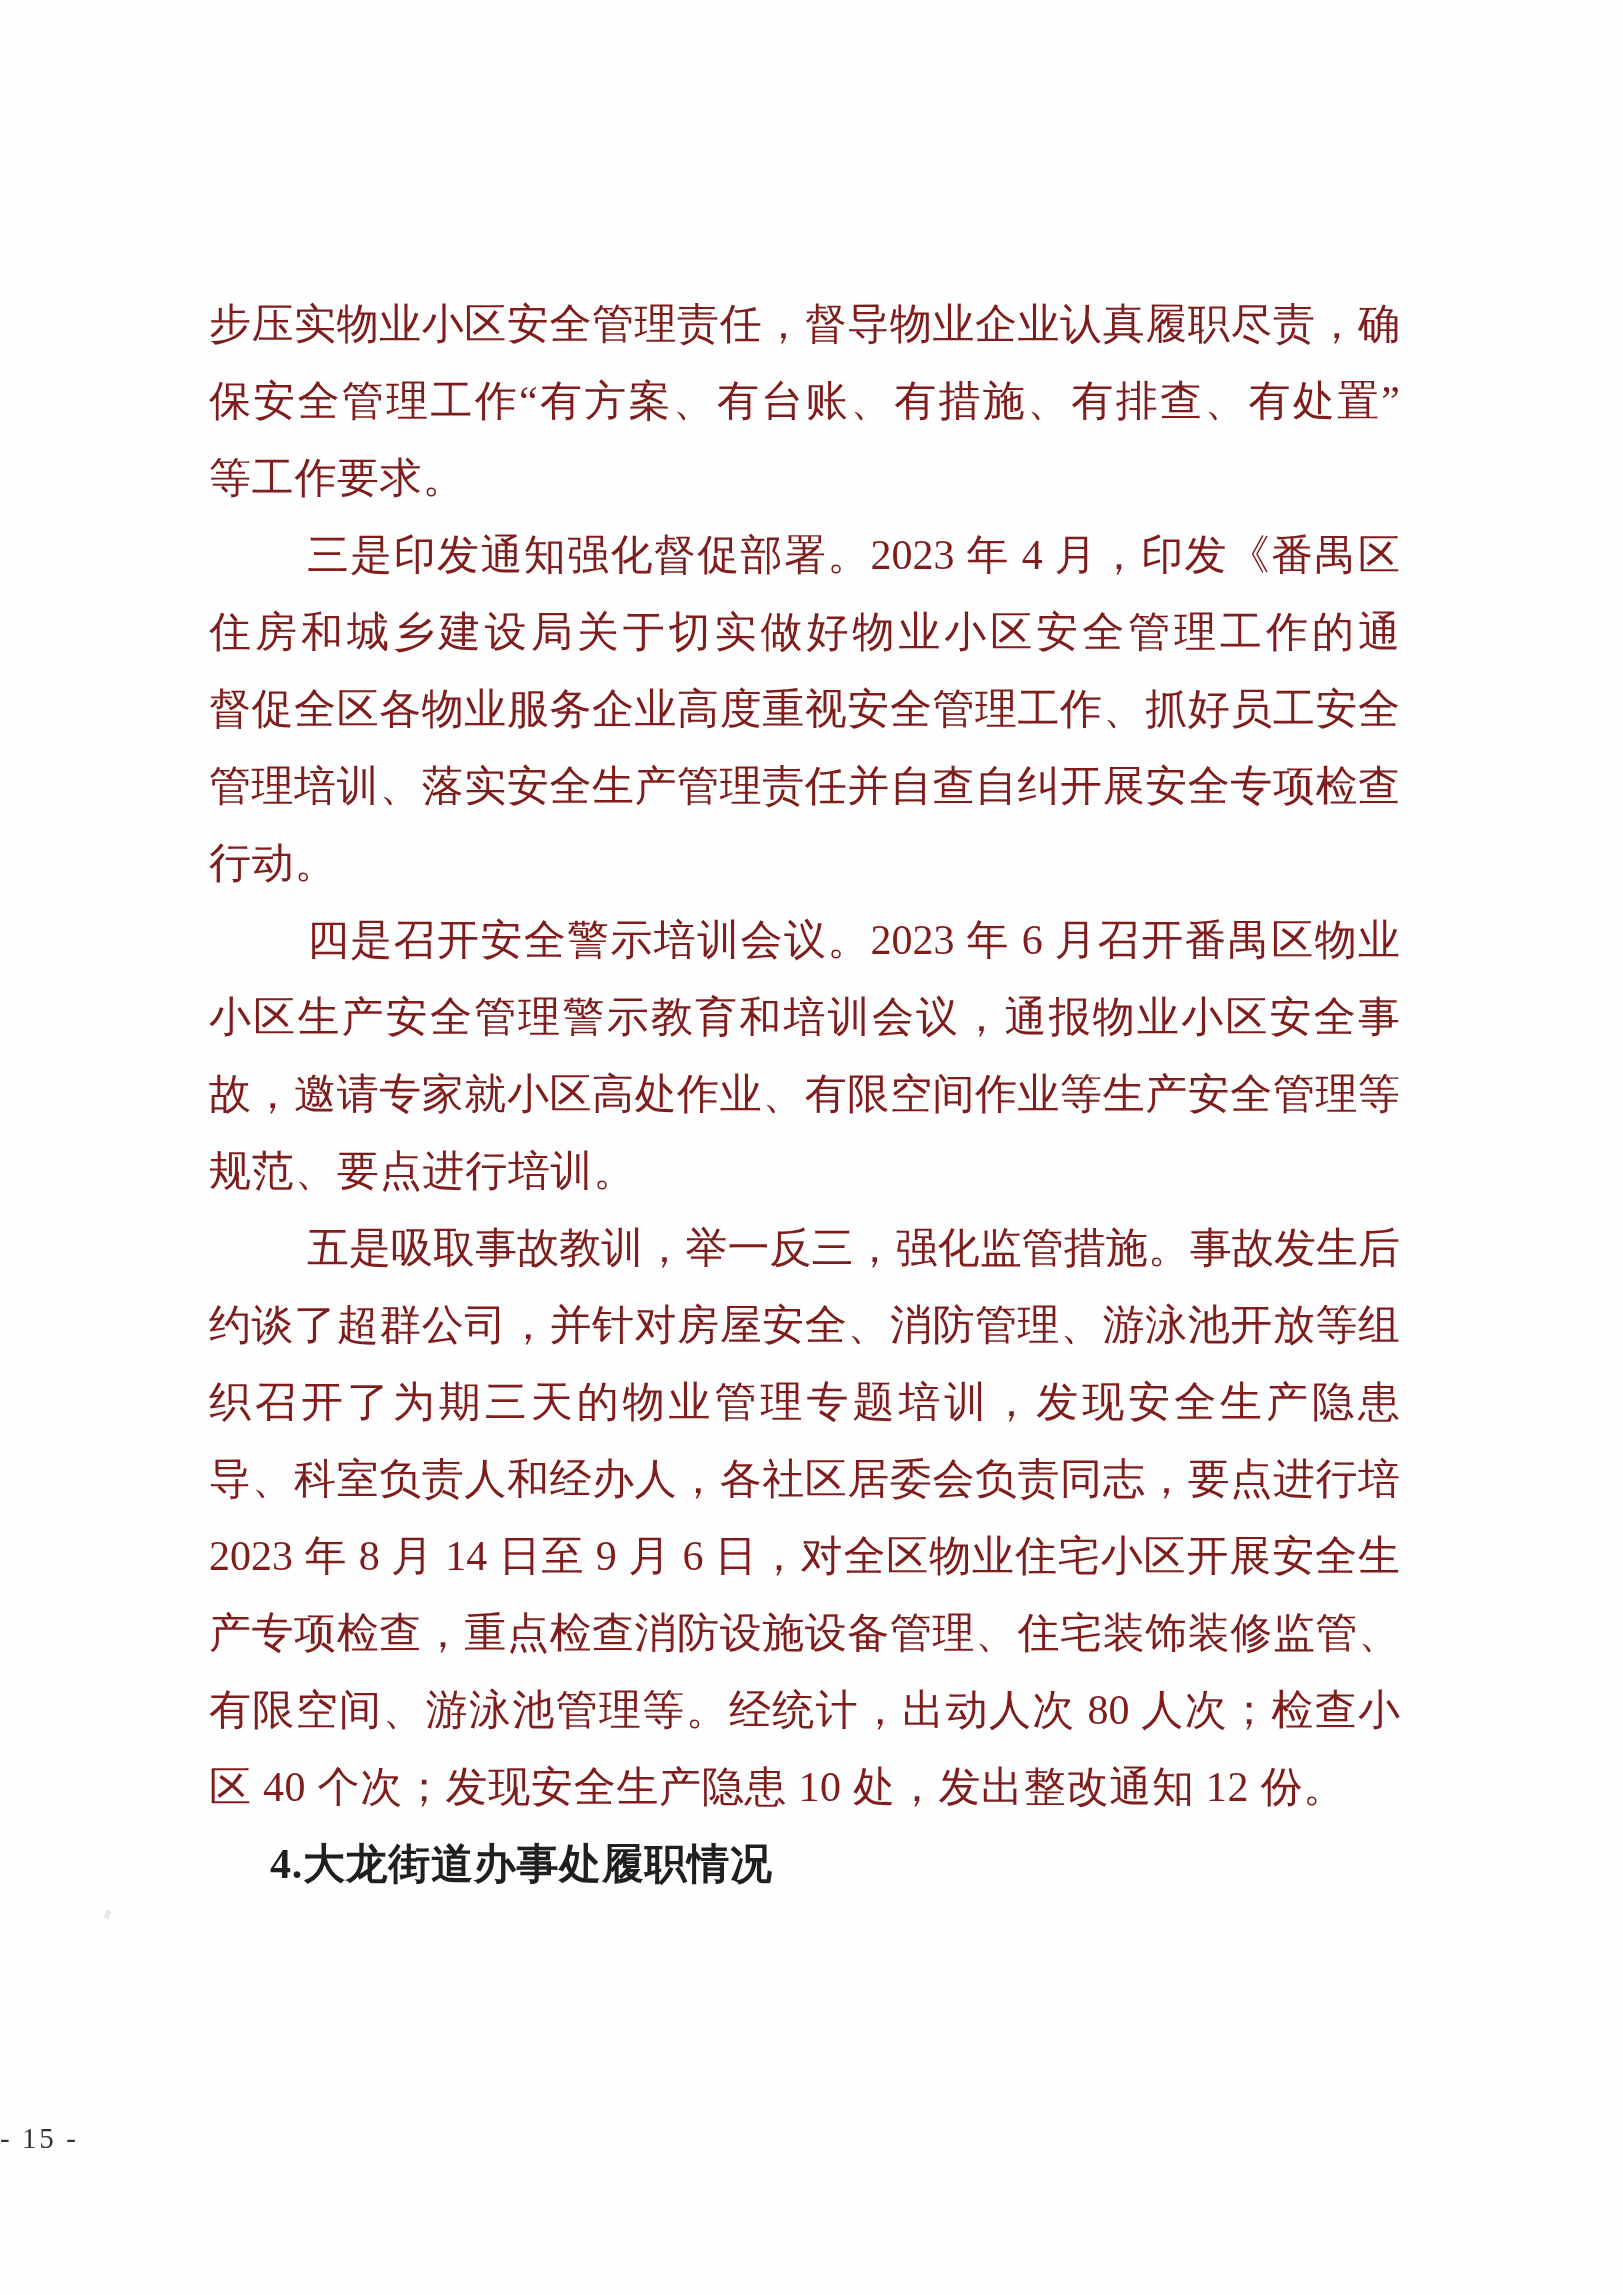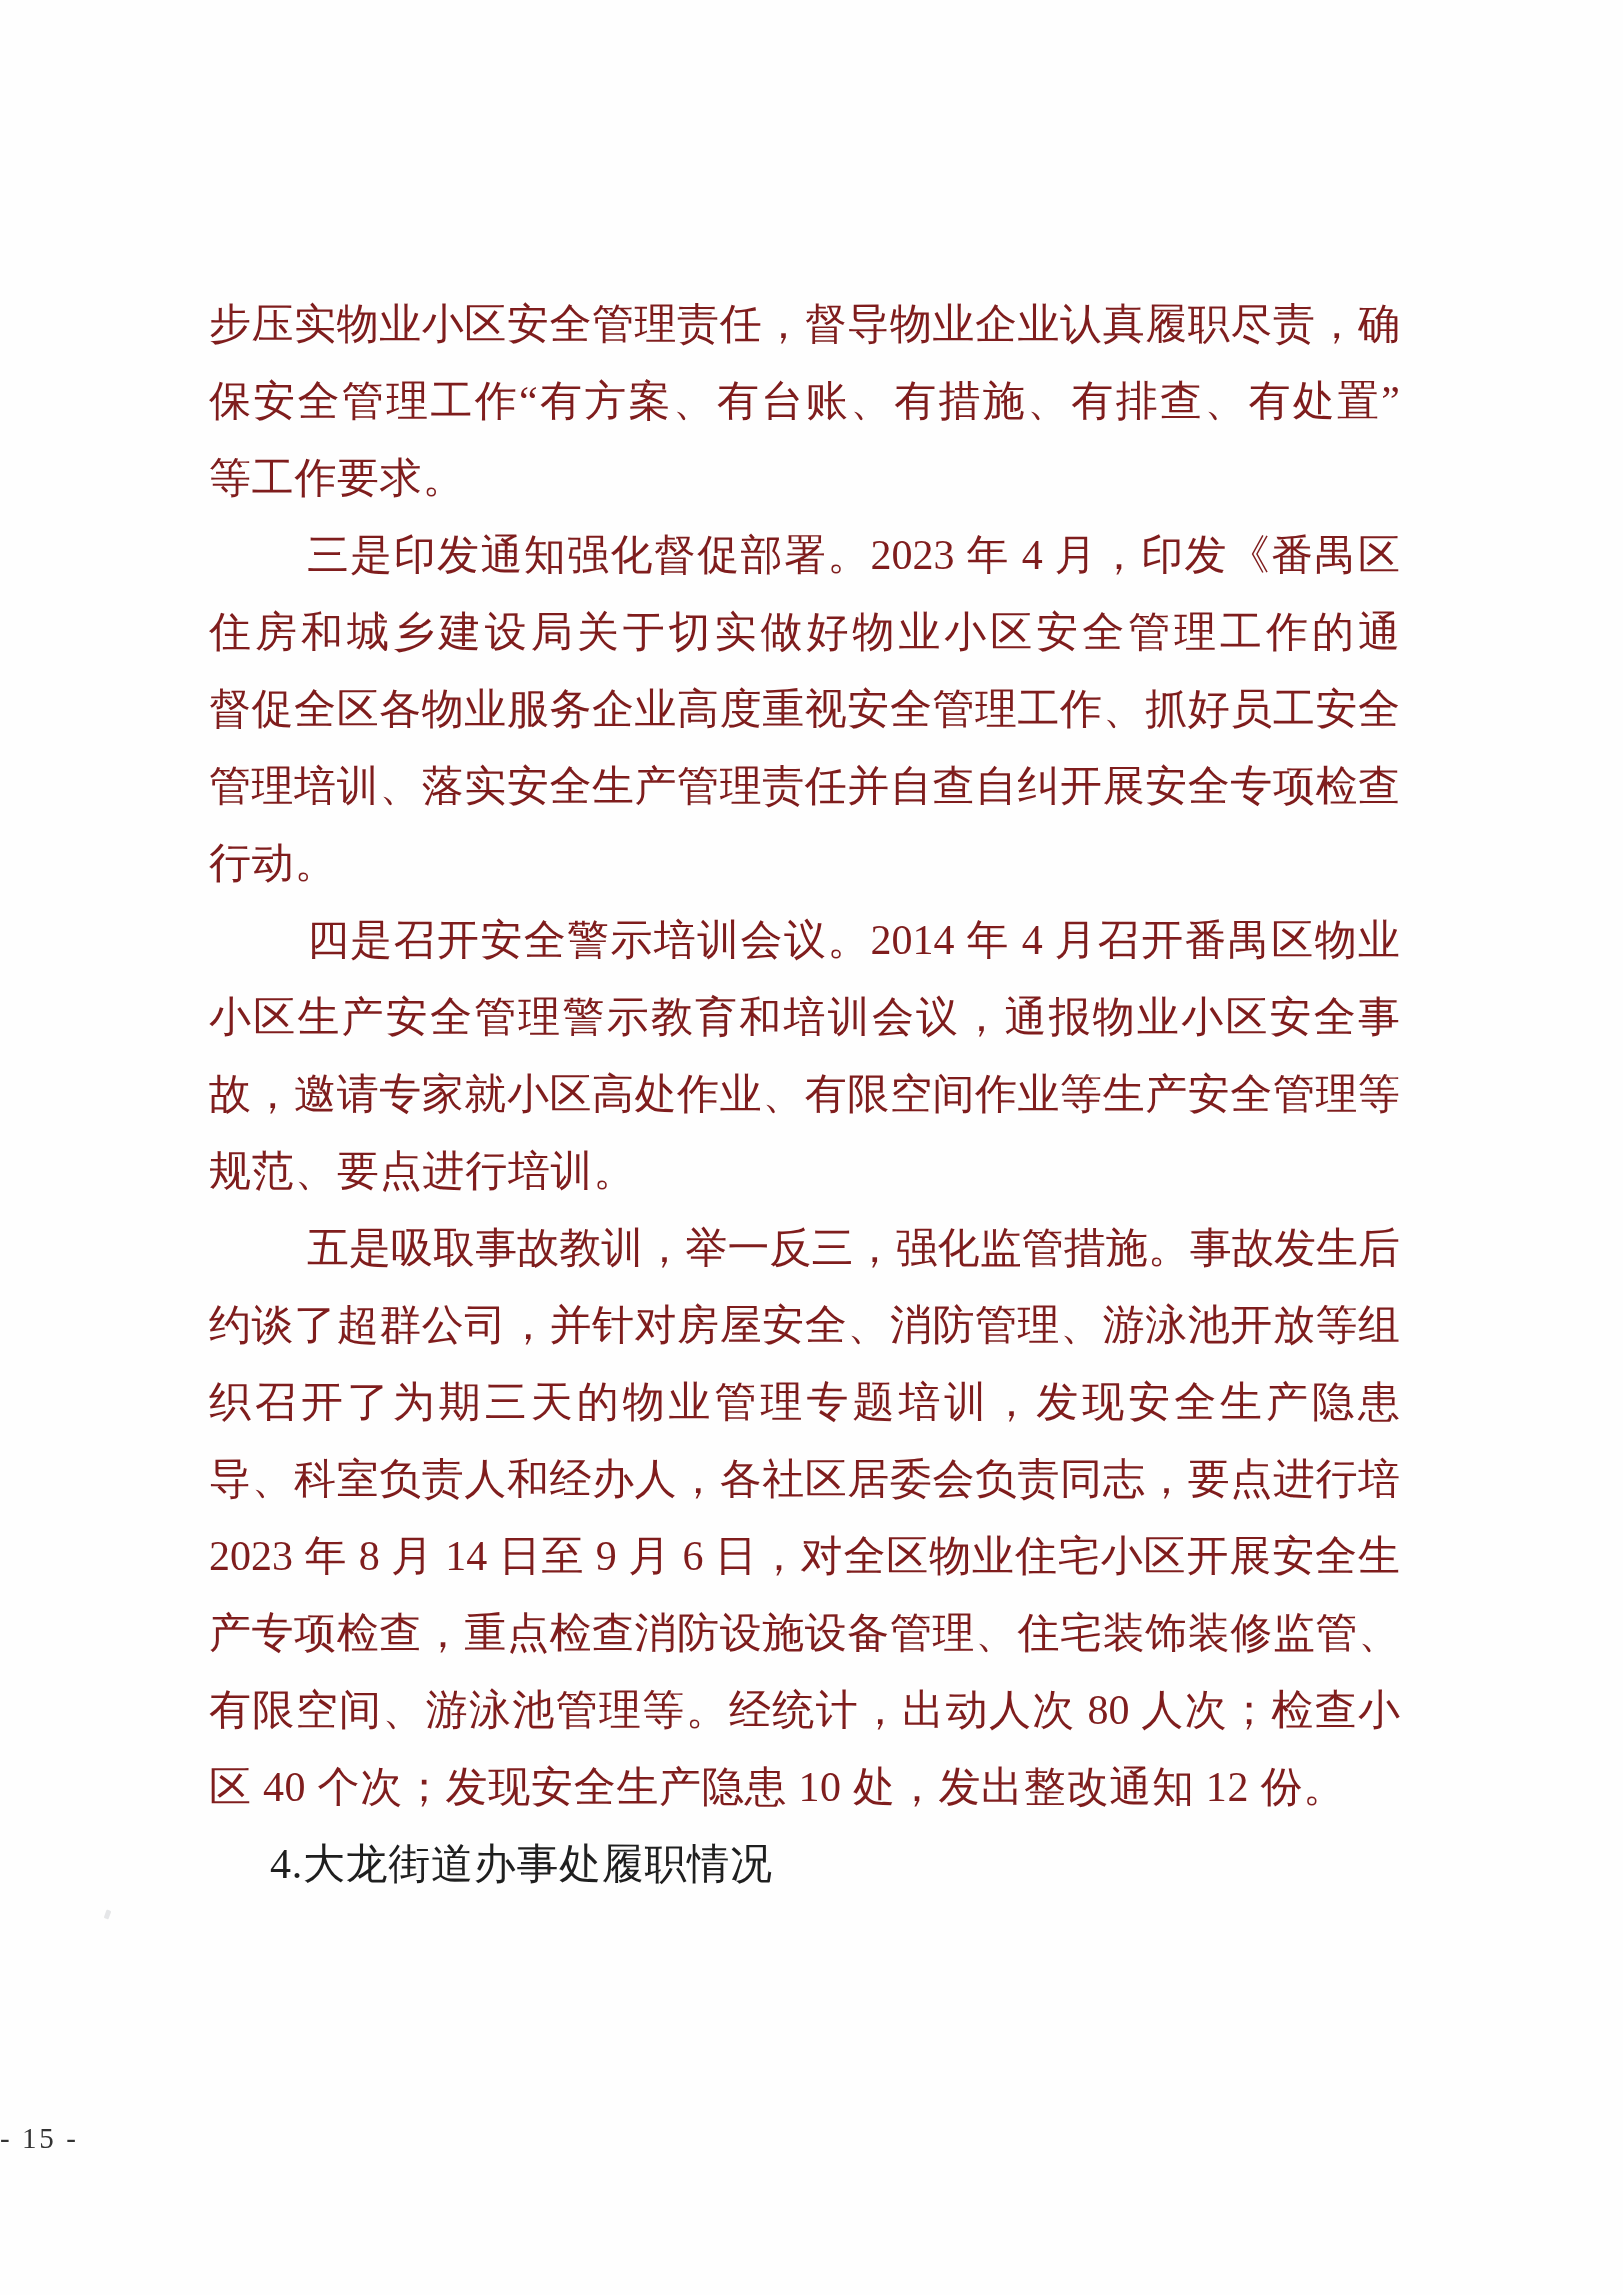--- a/index.html
+++ b/index.html
@@ -36,21 +36,21 @@
   .line.justify {
     white-space: normal;
     letter-spacing: 0;
     text-align: justify;
     text-align-last: justify;
     text-justify: inter-character;
     overflow: hidden;
   }
   .line.indent { padding-left: 98px; font-family: Liberation Serif, serif; }
   .line.heading {
-    font-weight: normal;
+    font-weight: bold;
     color: #1f1f1f;
   }
   .line.indent-heading { padding-left: 61px; }
   .page-footer {
     position: absolute;
     left: 0;
     top: 2122px;
     width: 1623px;
     text-align: left;
     font-size: 29px;
@@ -75,21 +75,21 @@
 <div class="page">
   <div class="text-column">
       <div class="line justify">步压实物业小区安全管理责任，督导物业企业认真履职尽责，确</div>
       <div class="line justify">保安全管理工作“有方案、有台账、有措施、有排查、有处置”</div>
       <div class="line">等工作要求。</div>
       <div class="line justify indent">三是印发通知强化督促部署。2023 年 4 月，印发《番禺区</div>
       <div class="line justify">住房和城乡建设局关于切实做好物业小区安全管理工作的通知》，</div>
       <div class="line justify">督促全区各物业服务企业高度重视安全管理工作、抓好员工安全</div>
       <div class="line justify">管理培训、落实安全生产管理责任并自查自纠开展安全专项检查</div>
       <div class="line">行动。</div>
-      <div class="line justify indent">四是召开安全警示培训会议。2014 年 4 月召开番禺区物业</div>
+      <div class="line justify indent">四是召开安全警示培训会议。2023 年 6 月召开番禺区物业</div>
       <div class="line justify">小区生产安全管理警示教育和培训会议，通报物业小区安全事</div>
       <div class="line justify">故，邀请专家就小区高处作业、有限空间作业等生产安全管理等</div>
       <div class="line">规范、要点进行培训。</div>
       <div class="line justify indent">五是吸取事故教训，举一反三，强化监管措施。事故发生后</div>
       <div class="line justify">约谈了超群公司，并针对房屋安全、消防管理、游泳池开放等组</div>
       <div class="line justify">织召开了为期三天的物业管理专题培训，发现安全生产隐患</div>
       <div class="line justify">导、科室负责人和经办人，各社区居委会负责同志，要点进行培训</div>
       <div class="line justify">2023 年 8 月 14 日至 9 月 6 日，对全区物业住宅小区开展安全生</div>
       <div class="line justify">产专项检查，重点检查消防设施设备管理、住宅装饰装修监管、</div>
       <div class="line justify">有限空间、游泳池管理等。经统计，出动人次 80 人次；检查小</div>

